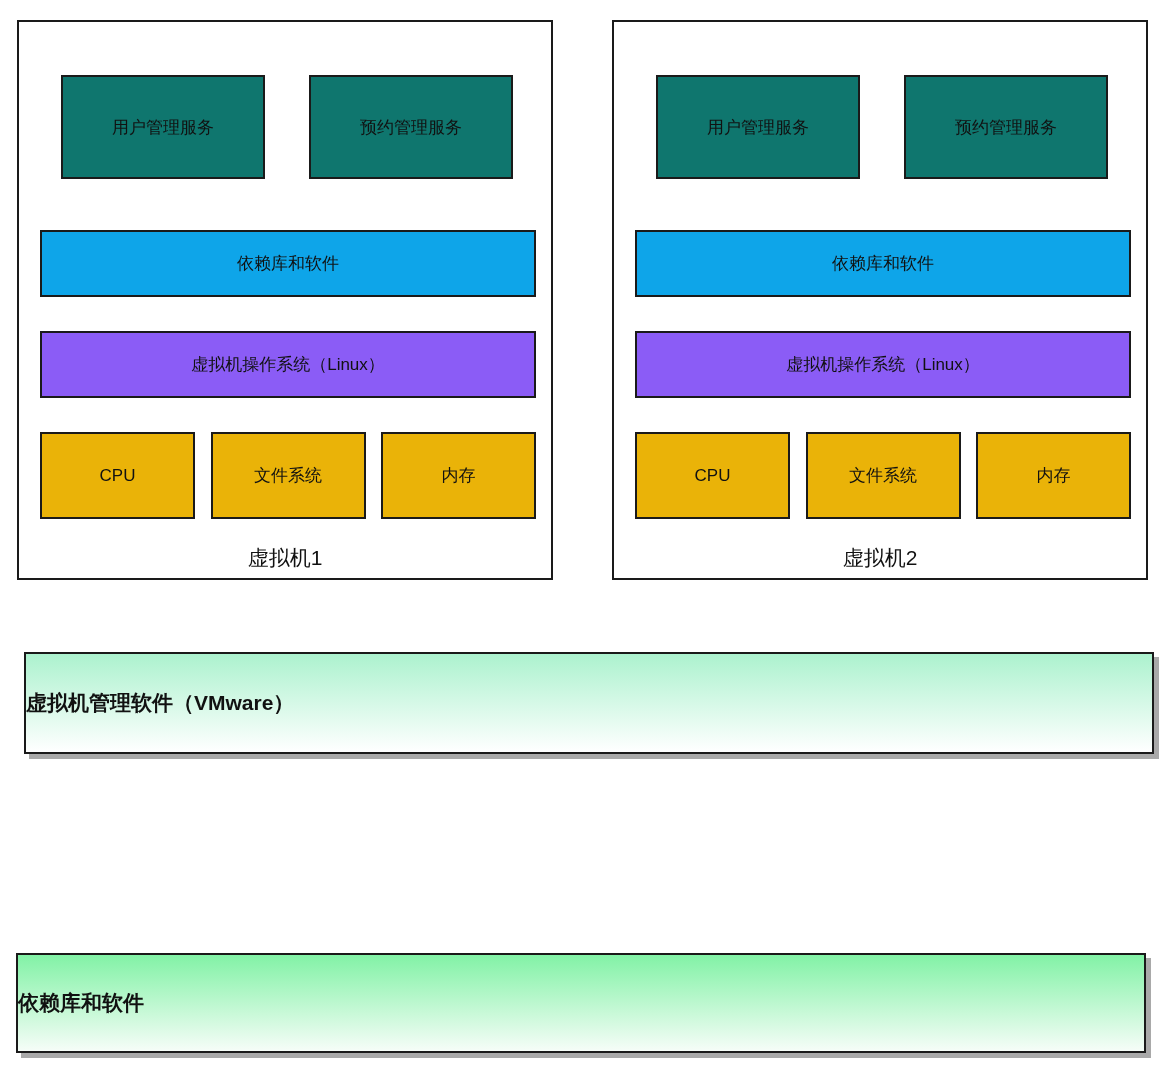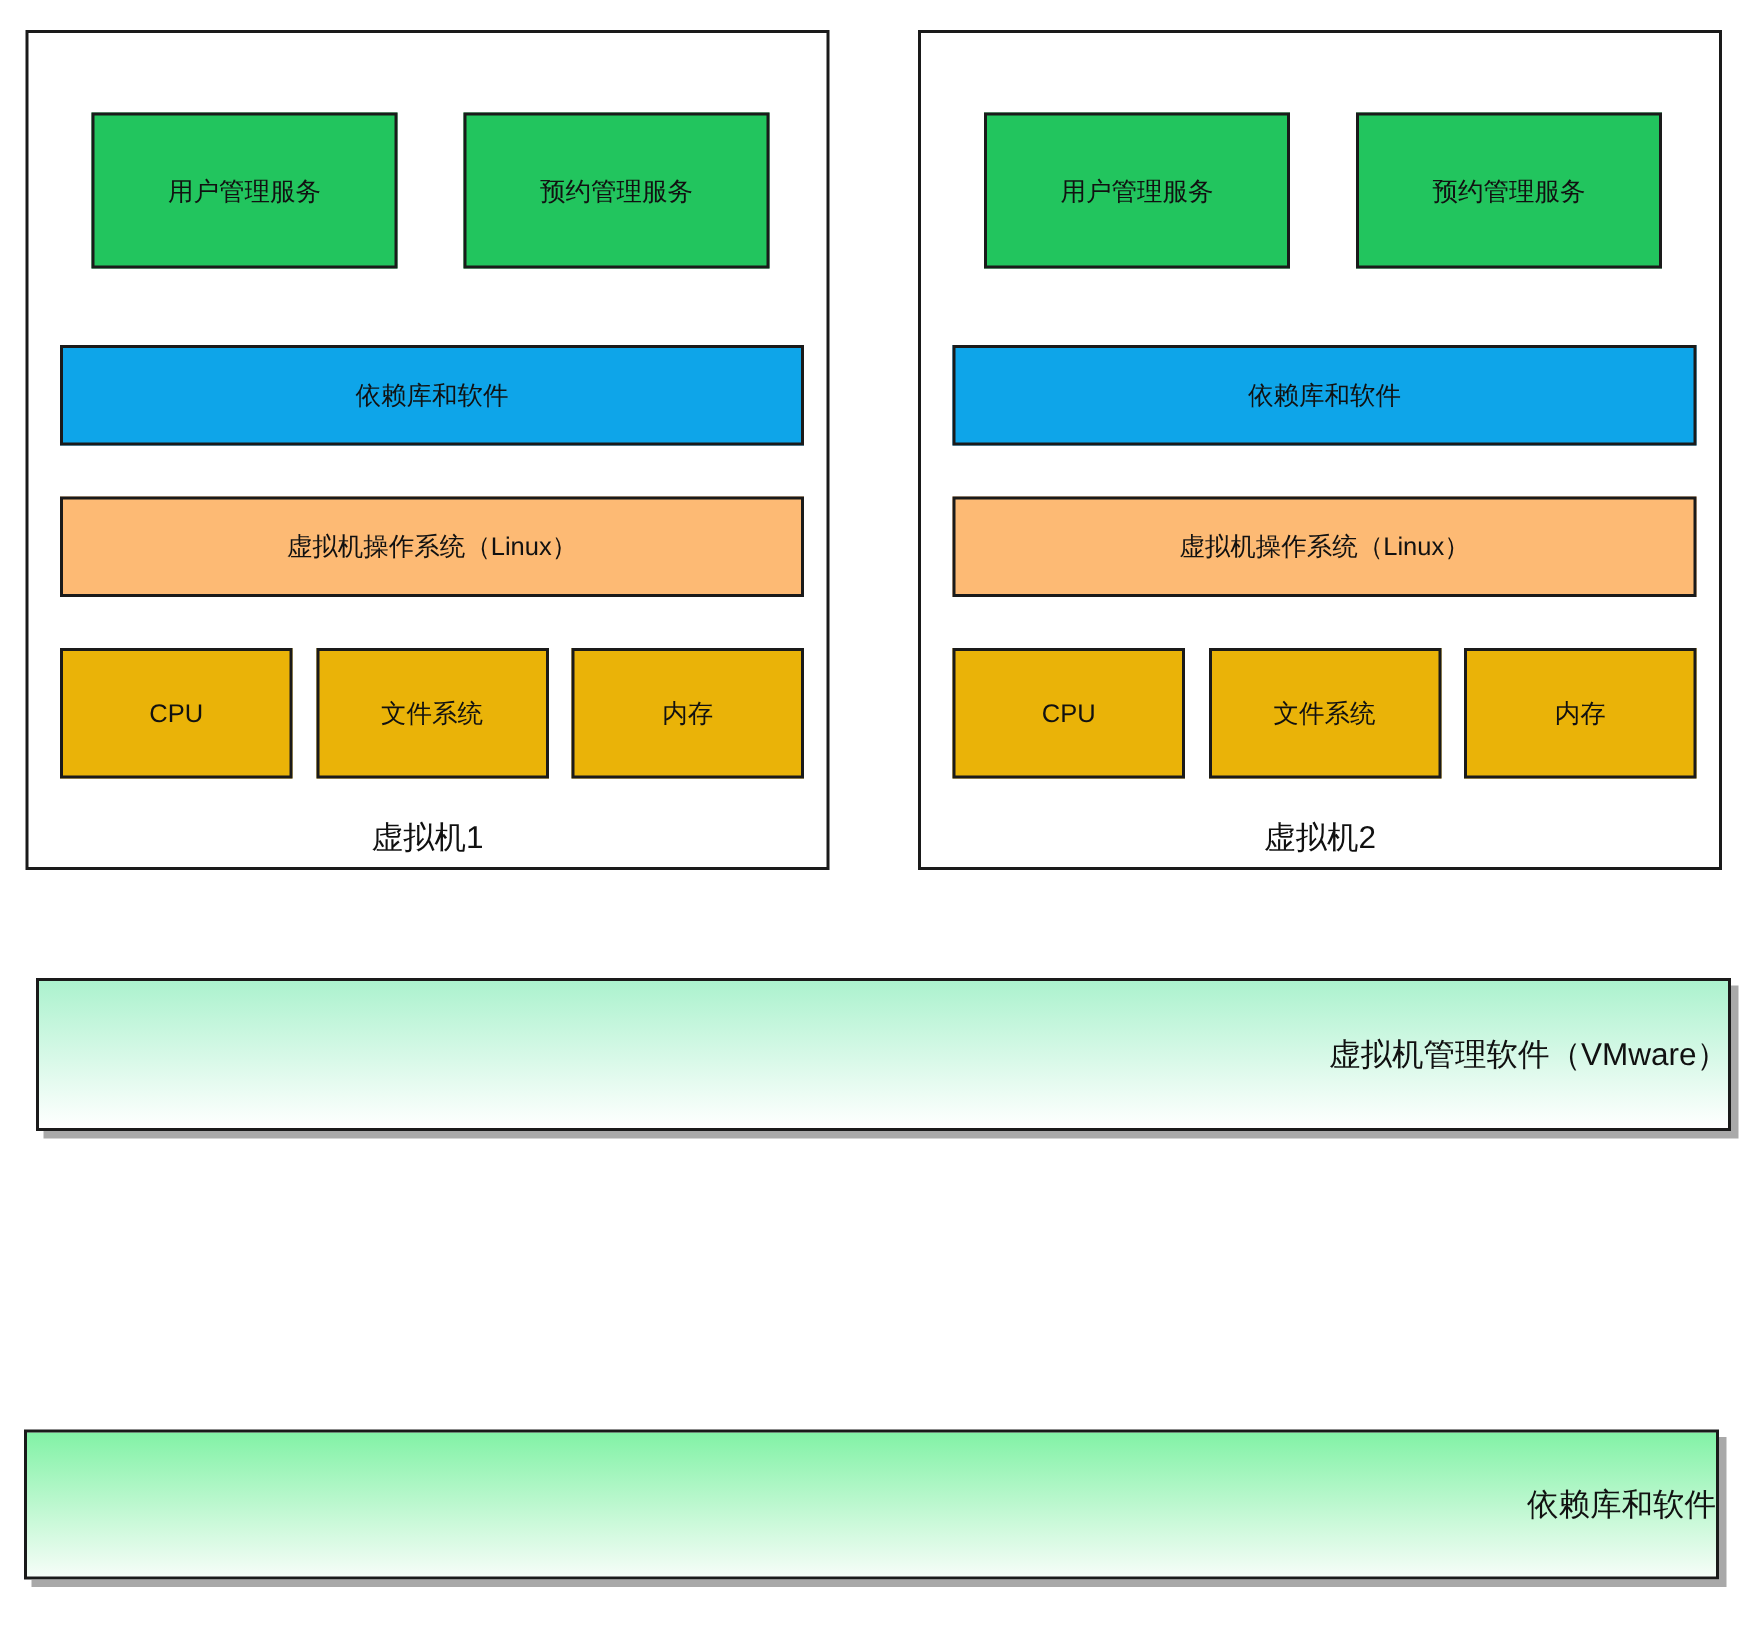--- a/index.html
+++ b/index.html
@@ -34,42 +34,42 @@
     top: 53px;
     left: 42px;
     right: 38px;
     height: 104px;
     display: flex;
     justify-content: space-between;
   }
   .service-box {
     width: 204px;
     height: 104px;
-    background: #22c55e;
+    background: #0f766e;
     border: 2px solid #1a1a1a;
     display: flex;
     align-items: center;
     justify-content: center;
     font-size: 17px;
     font-weight: 500;
   }
   .wide-box {
     position: absolute;
     left: 21px;
     width: 496px;
     height: 67px;
     border: 2px solid #1a1a1a;
     display: flex;
     align-items: center;
     justify-content: center;
     font-size: 17px;
     font-weight: 500;
   }
   .dep-box { top: 208px; background: #0ea5e9; }
-  .os-box  { top: 309px; background: #fdba74; justify-content: center; }
+  .os-box  { top: 309px; background: #8b5cf6; justify-content: center; }
 
   .resources-row {
     position: absolute;
     top: 410px;
     left: 21px;
     width: 496px;
     height: 87px;
     display: flex;
     justify-content: space-between;
   }
@@ -95,23 +95,23 @@
   }
 
   
   .layer {
     position: absolute;
     width: 1130px;
     border: 2px solid #1a1a1a;
     box-shadow: 5px 5px 0 0 #a9a9a9;
     display: flex;
     align-items: center;
-    justify-content: flex-end;
+    justify-content: flex-start;
     font-size: 21px;
-    font-weight: 400;
+    font-weight: 700;
   }
   .layer-1 {
     left: 24px; top: 652px; height: 102px;
     background: linear-gradient(to bottom, #acf2ce 0%, #ffffff 100%);
   }
   .layer-2 {
     left: 24px; top: 803px; height: 102px;
     background: linear-gradient(to bottom, #96f5ba 0%, #fdfffd 100%);
   }
   .layer-3 {

